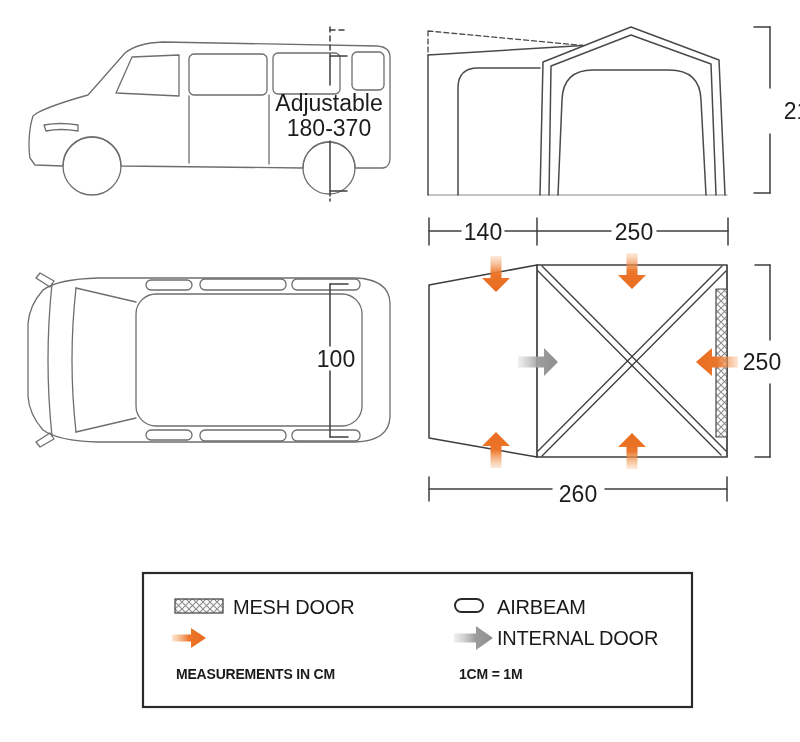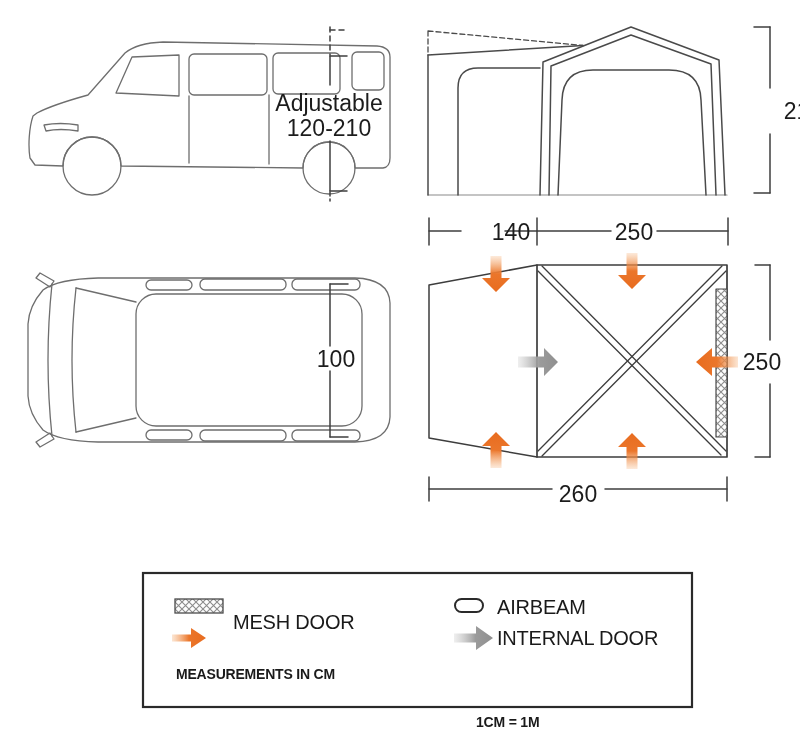--- a/index.html
+++ b/index.html
@@ -153,29 +153,29 @@
       <rect x="143" y="573" width="549" height="134" fill="#ffffff" stroke="#2a2a2a" stroke-width="2.2"></rect>
       <rect x="175" y="599" width="48" height="14" fill="url(#meshPat)" stroke="#4a4a4a" stroke-width="1.3"></rect>
       <rect x="455" y="599" width="28" height="13" rx="6.5" fill="none" stroke="#2a2a2a" stroke-width="2"></rect>
       <path fill="url(#gOrangeRight)" d="M 172,634.5 L 191,634.5 L 191,628 L 206,638 L 191,648 L 191,641.5 L 172,641.5 Z"></path>
       <path fill="url(#gGrayRight)" d="M 454,633.5 L 476,633.5 L 476,626 L 493,638 L 476,650 L 476,642.5 L 454,642.5 Z"></path>
     </g>
   </svg>
 
   <div class="t adj" style="left:329px;top:116px;">
     <div>Adjustable</div>
-    <div>120-210</div>
+    <div>180-370</div>
   </div>
 
   <div class="t num" style="left:803px;top:111px;">215</div>
-  <div class="t num" style="left:511px;top:232px;">140</div>
+  <div class="t num" style="left:483px;top:232px;">140</div>
   <div class="t num" style="left:634px;top:232px;">250</div>
   <div class="t num" style="left:336px;top:359px;">100</div>
   <div class="t num" style="left:762px;top:362px;">250</div>
   <div class="t num" style="left:578px;top:494px;">260</div>
 
-  <div class="t leg" style="left:233px;top:607px;margin-top:15px;">MESH DOOR</div>
+  <div class="t leg" style="left:233px;top:607px;">MESH DOOR</div>
   <div class="t leg" style="left:497px;top:607px;">AIRBEAM</div>
   <div class="t note" style="left:176px;top:674px;">MEASUREMENTS IN CM</div>
   <div class="t leg" style="left:497px;top:638px;">INTERNAL DOOR</div>
-  <div class="t note" style="left:476px;top:674px;margin-top:48px;">1CM = 1M</div>
+  <div class="t note" style="left:459px;top:674px;">1CM = 1M</div>
 
 </div>
 
 </body></html>

